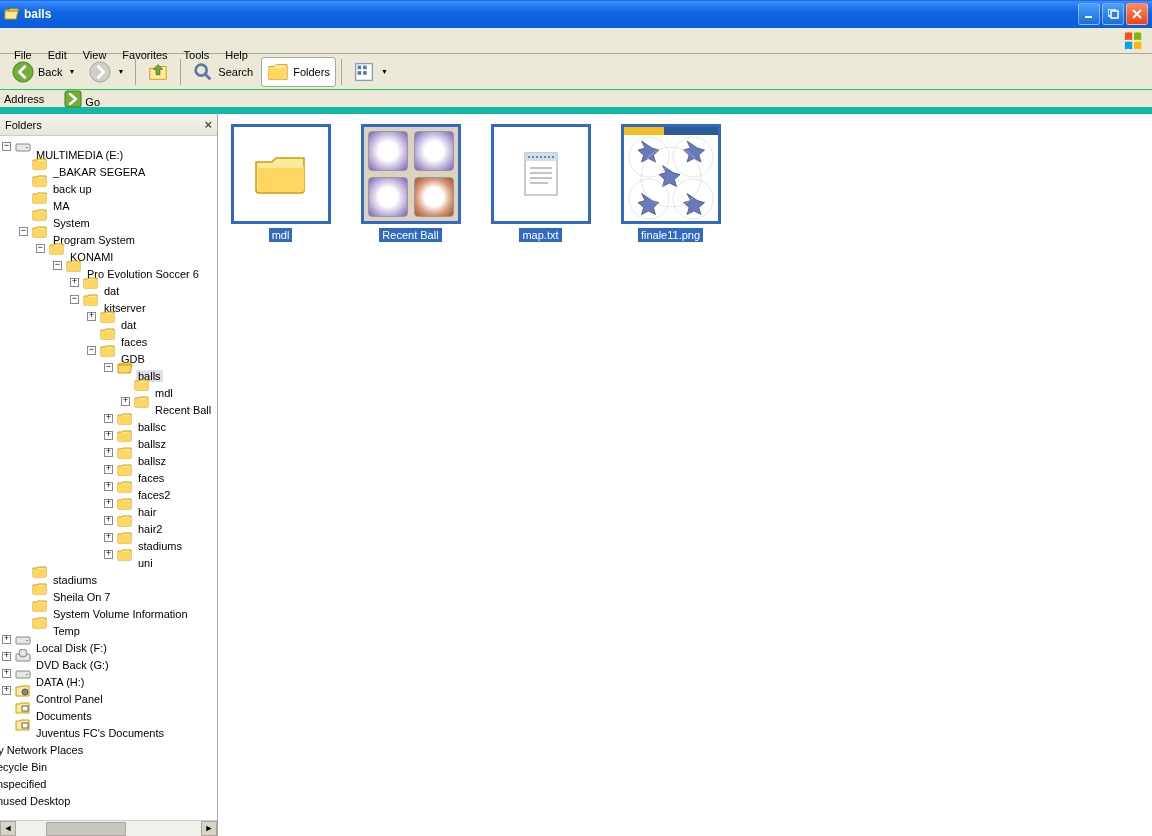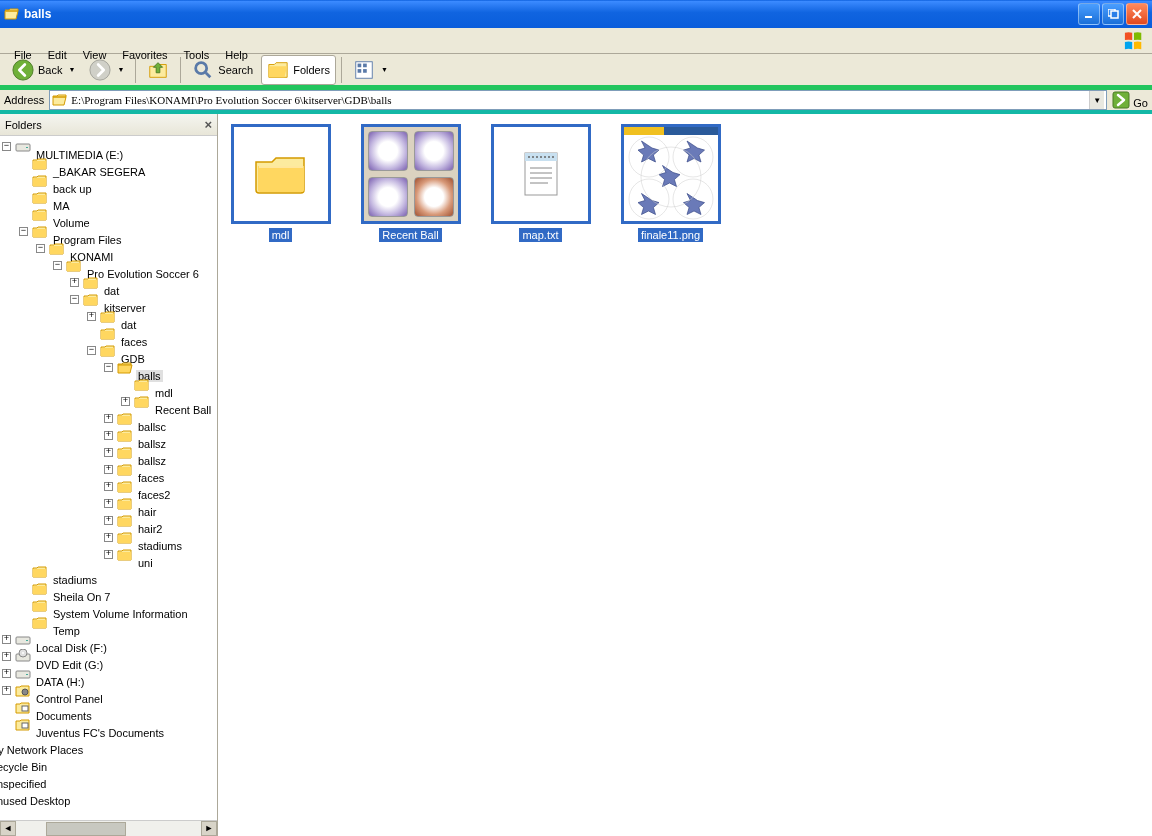--- a/index.html
+++ b/index.html
@@ -10,28 +10,28 @@
 .titlebar .title { font-weight: bold; font-size: 12px; flex: 1; }
 .titlebar .ctrls { display: flex; gap: 2px; margin-right: 4px; }
 .titlebar .ctrl { width: 22px; height: 22px; border-radius: 3px; display: flex; align-items: center; justify-content: center; font-weight: bold; font-size: 13px; color: white; border: 1px solid rgba(255,255,255,0.4); }
 .ctrl.min, .ctrl.max { background: linear-gradient(to bottom, #4a9eff, #1a6fd8); }
 .ctrl.close { background: linear-gradient(to bottom, #ff8a5c, #e1491f); }
 
 .menubar { height: 26px; background: #ece9d8; display: flex; align-items: center; padding-left: 6px; border-bottom: 1px solid #aca899; position: relative; }
 .menubar .mi { padding: 2px 8px; cursor: default; margin-top: 28px; }
 .menubar .wlogo { position: absolute; right: 6px; width: 24px; height: 20px; }
 
-.toolbar { height: 36px; background: #ece9d8; display: flex; align-items: center; padding-left: 6px; gap: 2px; border-bottom: 5px solid #22c55e; }
+.toolbar { height: 36px; background: #ece9d8; display: flex; align-items: center; padding-left: 6px; gap: 2px; border-bottom: 1px solid #22c55e; }
 .toolbar .sep { width: 1px; height: 26px; background: #aca899; margin: 0 3px; }
 .tbtn { display: flex; align-items: center; gap: 4px; padding: 3px 5px; border: 1px solid transparent; border-radius: 3px; cursor: default; height: 30px; }
 .tbtn svg { width: 22px; height: 22px; }
 .tbtn .drop { font-size: 7px; margin-left: 2px; }
 .tbtn.folders { border: 1px solid #aca899; background: #ffffff; }
 
-.addrbar { height: 24px; background: #ece9d8; display: flex; align-items: center; padding: 0 4px; gap: 5px; border-bottom: 4px solid #14b8a6; }
+.addrbar { height: 24px; background: #ece9d8; display: flex; align-items: center; padding: 0 4px; gap: 20px; border-bottom: 7px solid #14b8a6; }
 .addrbar .lbl { }
 .addrbar .addrbox { flex: 1; display: flex; align-items: center; background: white; border: 1px solid #7f9db9; height: 20px; padding: 0 2px; }
 .addrbar .addrbox svg { width: 16px; height: 16px; margin-right: 3px; flex-shrink:0; }
 .addrbar .addrbox input { flex: 1; border: none; outline: none; font-family: Tahoma; font-size: 11px; }
 .addrbar .addrbox .drop { width: 15px; text-align: center; font-size: 8px; background: #e8e8e0; border-left: 1px solid #ccc; height:100%; display:flex; align-items:center; justify-content:center;}
 .gobtn { display: flex; align-items: flex-end; gap: 3px; cursor: default; }
 
 .main { display: flex; height: calc(836px - 28px - 26px - 36px - 24px); }
 
 .sidebar { width: 218px; background: white; border-right: 1px solid #aca899; display: flex; flex-direction: column; }
@@ -157,27 +157,20 @@
         <rect x="11" y="5" width="4" height="4" fill="#5a7aa8"></rect>
         <rect x="5" y="11" width="4" height="4" fill="#5a7aa8"></rect>
         <rect x="11" y="11" width="4" height="4" fill="#5a7aa8"></rect>
       </svg>
     <span class="drop">▼</span>
   </div>
 </div>
 
 <div class="addrbar">
   <span class="lbl">Address</span>
-  <div class="addrbox">
-    <svg viewBox="0 0 16 16">
-        <path fill="#fceb9e" stroke="#d49a00" d="M1 4h4l1-1h8v2H1z M1 5h13l-2 8H1z"></path>
-      </svg>
-    <input value="E:\Program Files\KONAMI\Pro Evolution Soccer 6\kitserver\GDB\balls" style="">
-    <div class="drop">▼</div>
-  </div>
   <div class="gobtn">
     <svg width="18" height="18" viewBox="0 0 18 18">
         <rect x="1" y="1" width="16" height="16" rx="2" fill="#6fb039" stroke="#4a7a25"></rect>
         <path d="M6 4l6 5-6 5" stroke="white" stroke-width="2.5" fill="none" stroke-linecap="round" stroke-linejoin="round"></path>
       </svg>
     <span>Go</span>
   </div>
 </div>
 
 <div class="main">
@@ -223,30 +216,30 @@
           </svg>
           <span class="label">MA</span>
         </div>
         <div class="node">
           <span class="indent"></span>
           <span class="notoggle"></span>
           <svg class="nicon" viewBox="0 0 16 16">
             <path fill="#fceb9e" stroke="#d49a00" d="M1 4h4l1-1h8v10H1z"></path>
             <path fill="#ffd760" d="M1 5h13v8H1z"></path>
           </svg>
-          <span class="label">Volume</span>
+          <span class="label">System</span>
         </div>
         <div class="node">
           <span class="indent"></span>
           <span class="toggle">−</span>
           <svg class="nicon" viewBox="0 0 16 16">
             <path fill="#fceb9e" stroke="#d49a00" d="M1 4h4l1-1h8v10H1z"></path>
             <path fill="#ffd760" d="M1 5h13v8H1z"></path>
           </svg>
-          <span class="label">Program Files</span>
+          <span class="label">Program System</span>
         </div>
         <div class="node">
           <span class="indent"></span>
           <span class="indent"></span>
           <span class="toggle">−</span>
           <svg class="nicon" viewBox="0 0 16 16">
             <path fill="#fceb9e" stroke="#d49a00" d="M1 4h4l1-1h8v10H1z"></path>
             <path fill="#ffd760" d="M1 5h13v8H1z"></path>
           </svg>
           <span class="label">KONAMI</span>
@@ -539,21 +532,21 @@
           </svg>
           <span class="label">Local Disk (F:)</span>
         </div>
         <div class="node">
           <span class="toggle">+</span>
           <svg class="nicon" viewBox="0 0 16 16">
             <rect x="1" y="5" width="14" height="7" rx="1" fill="#e8e8e0" stroke="#888"></rect>
             <circle cx="8" cy="4" r="4" fill="#e0e0e0" stroke="#888"></circle>
             <circle cx="8" cy="4" r="1" fill="#fff"></circle>
           </svg>
-          <span class="label">DVD Edit (G:)</span>
+          <span class="label">DVD Back (G:)</span>
         </div>
         <div class="node">
           <span class="toggle">+</span>
           <svg class="nicon" viewBox="0 0 16 16">
             <rect x="1" y="5" width="14" height="7" rx="1" fill="#e8e8e0" stroke="#888"></rect>
             <rect x="11" y="8" width="2" height="1" fill="#4a9"></rect>
           </svg>
           <span class="label">DATA (H:)</span>
         </div>
         <div class="node">

